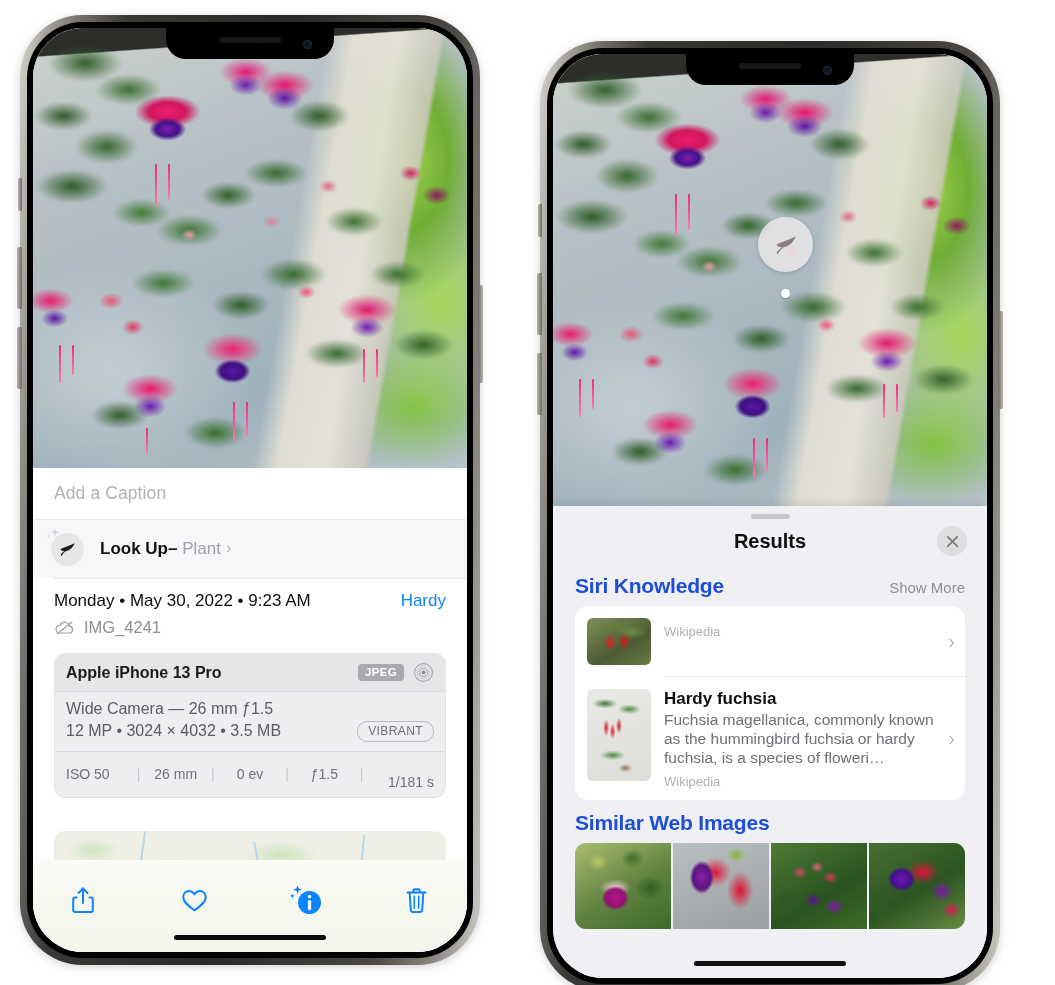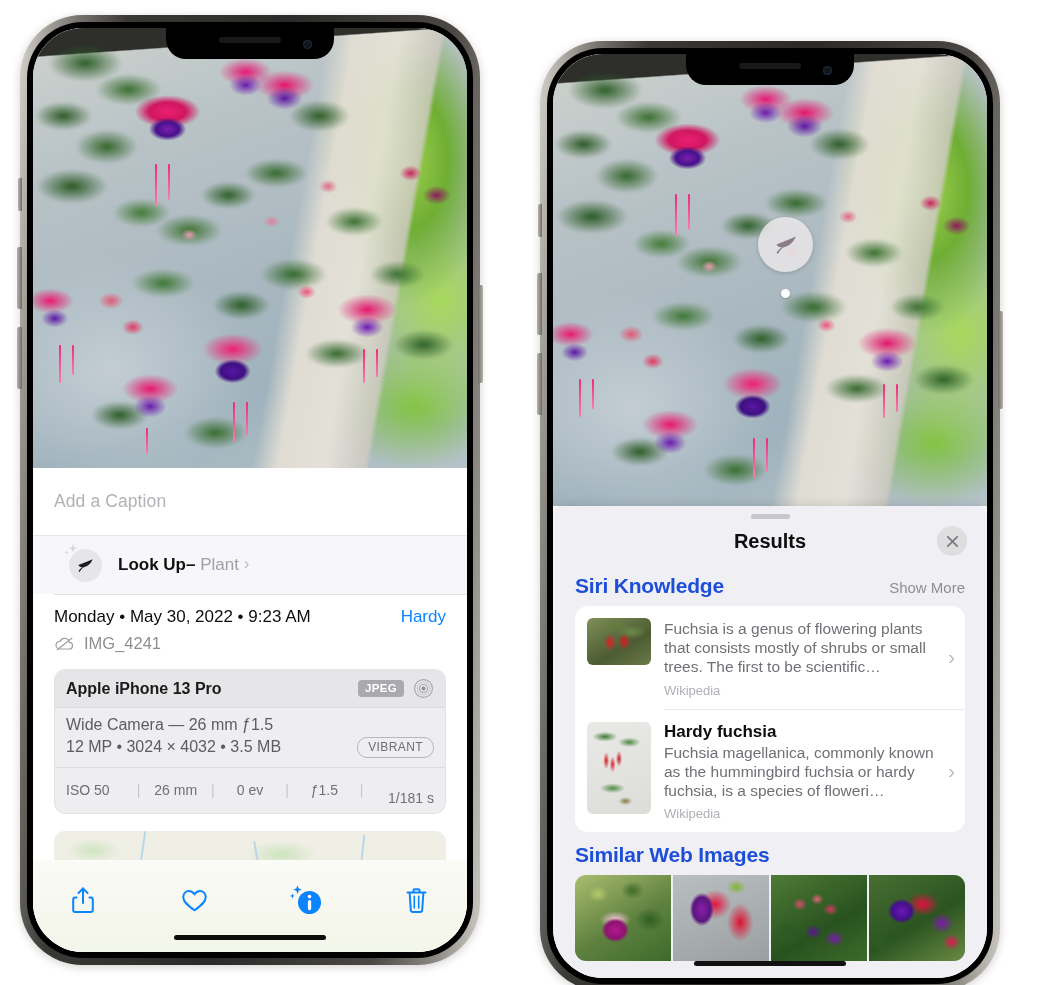--- a/index.html
+++ b/index.html
@@ -150,29 +150,29 @@
   }
   .blur-soft { position:absolute; inset:0; filter: blur(1.2px); }
 
   
   .info-panel {
     position: absolute; left: 0; right: 0; top: 440px; bottom: 0;
     background: #ffffff;
     z-index: 10;
   }
   .caption-row {
-    height: 68px; display: flex; align-items: center;
+    height: 52px; display: flex; align-items: center;
     padding: 0 21px; border-bottom: 1px solid #e6e6e8;
     background:#fff;
   }
   .caption-ph { font-size: 17.5px; color: #b1b1b6; letter-spacing: .1px; }
 
   .lookup-row {
     position: relative;
-    height: 58px; display: flex; align-items: center; padding: 0 36px;
+    height: 58px; display: flex; align-items: center; padding: 0 18px;
     background: #f7f7f9;
   }
   .lookup-badge {
     position: relative; width: 33px; height: 33px; border-radius: 50%;
     background: #e6e6e8; display: flex; align-items: center; justify-content: center;
     margin-right: 16px; flex: none;
   }
   .sparkles { position: absolute; left: -9px; top: -7px; width: 20px; height: 20px; }
   .lookup-text { font-size: 17px; color: #111; }
   .lookup-text b { font-weight: 700; }
@@ -572,21 +572,20 @@
 
           <div class="sec-head">
             <span class="sec-title">Siri Knowledge</span>
             <span class="show-more">Show More</span>
           </div>
 
           <div class="know-card">
             <div class="know-item">
               <div class="know-thumb kt1"></div>
               <div class="know-text">
-                <div class="know-desc">Fuchsia is a genus of flowering plants that consists mostly of shrubs or small trees. The first to be scientific…</div>
                 <div class="know-src">Wikipedia</div>
               </div>
               <div class="know-chev">›</div>
             </div>
 
             <div class="know-sep"></div>
 
             <div class="know-item">
               <div class="know-thumb kt2 tall"></div>
               <div class="know-text">

